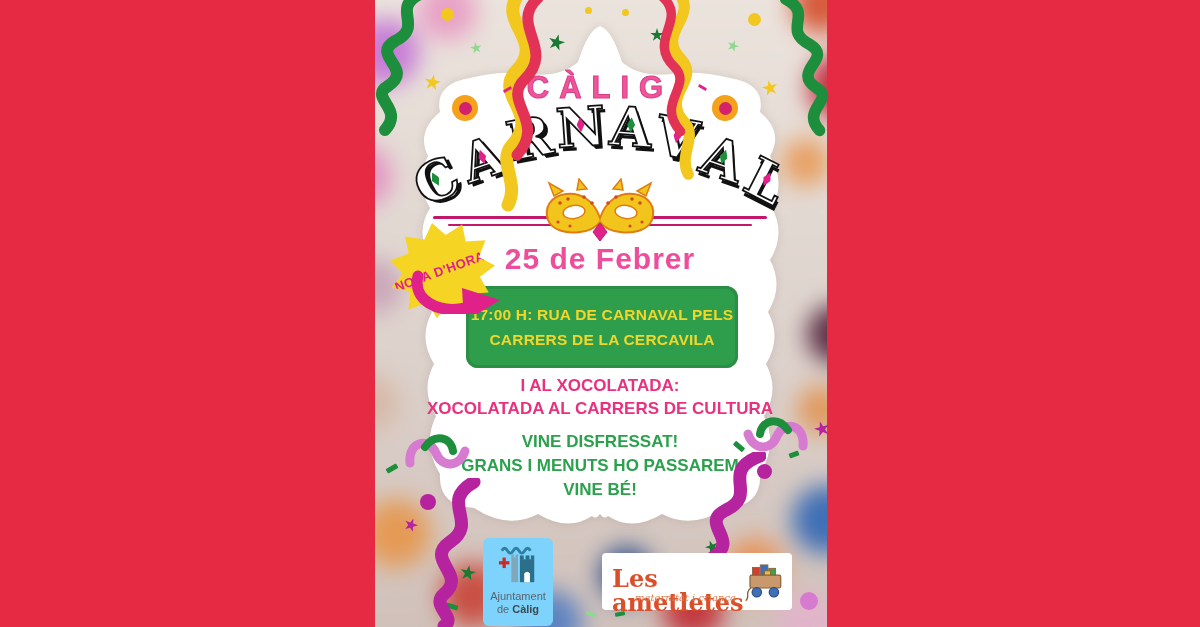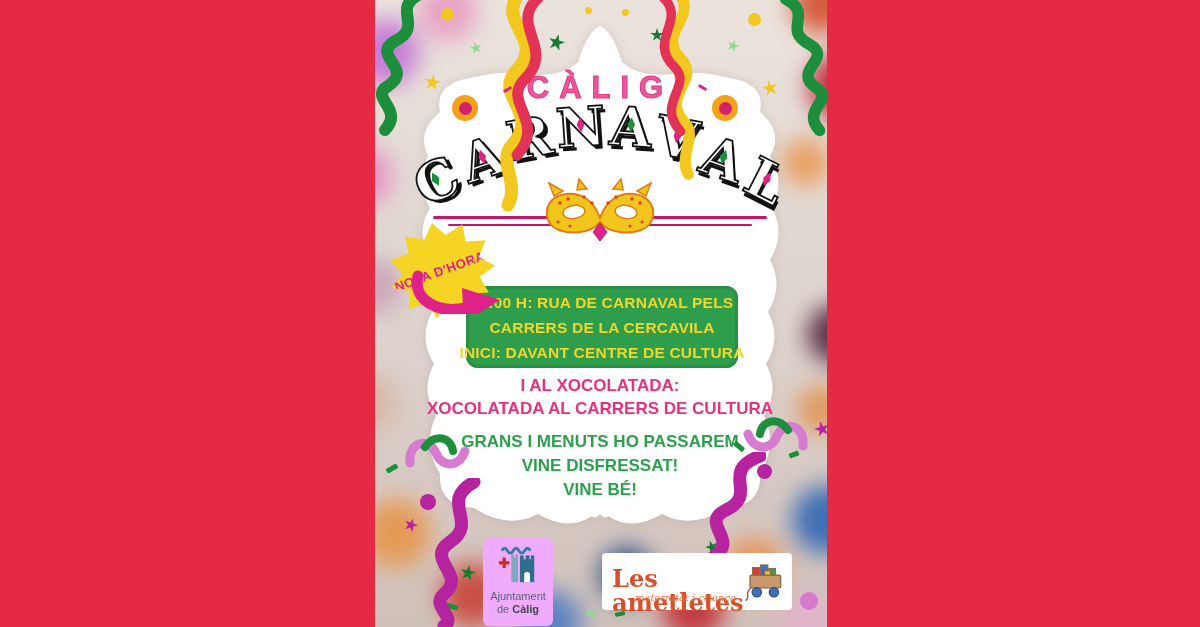--- a/index.html
+++ b/index.html
@@ -67,21 +67,21 @@
           font-weight:bold;font-size:17px;line-height:23px;}
   .invite{position:absolute;left:0;top:410px;width:100%;text-align:center;color:#2ba14d;
           font-weight:bold;font-size:17px;line-height:24px;}
   
   .starburst{position:absolute;left:388px;top:222px;width:108px;height:96px;background:#f5d424;
     clip-path:polygon(50% 0%,60% 15%,77% 8%,77% 26%,95% 29%,86% 45%,99% 57%,83% 65%,88% 83%,69% 80%,64% 98%,50% 86%,36% 98%,31% 80%,12% 83%,17% 65%,1% 57%,14% 45%,5% 29%,23% 26%,23% 8%,40% 15%);
     transform:rotate(-12deg);display:flex;align-items:center;justify-content:center;z-index:4;}
   .starburst span{transform:rotate(-8deg);color:#e0218a;font-weight:bold;font-size:13px;letter-spacing:.4px;}
   .arrow-svg{position:absolute;left:410px;top:266px;z-index:4;}
   
-  .logo-aj{position:absolute;left:483px;top:538px;width:70px;height:88px;background:#f0abfc;border-radius:6px;
+  .logo-aj{position:absolute;left:483px;top:538px;width:70px;height:88px;background:#7dd3fc;border-radius:6px;
            z-index:5;display:flex;flex-direction:column;align-items:center;justify-content:flex-start;padding-top:6px;box-sizing:border-box;}
   .logo-aj .t{font-size:11px;color:#5a6570;line-height:13px;text-align:center;margin-top:4px;}
   .logo-aj .t b{color:#3d4852;}
   .logo-am{position:absolute;left:602px;top:553px;width:190px;height:57px;background:#fff;border-radius:4px;
            z-index:5;display:flex;align-items:center;padding:2px 4px 2px 10px;box-sizing:border-box;}
   .am-name{font-family:"DejaVu Serif","Liberation Serif",serif;font-weight:bold;
            font-size:24px;color:#d94f2b;flex:1;line-height:1;margin-top:19px;}
   .am-sub{position:absolute;right:56px;bottom:7px;font-family:"DejaVu Serif",serif;font-style:italic;
           font-size:10px;color:#e07a4a;}
   
@@ -146,35 +146,35 @@
             <circle cx="76" cy="19" r="1.8"></circle>
             <circle cx="68" cy="25" r="1.8"></circle>
           <circle cx="18" cy="44" r="1.6"></circle>
             <circle cx="30" cy="48" r="1.6"></circle>
             <circle cx="102" cy="44" r="1.6"></circle>
             <circle cx="90" cy="48" r="1.6"></circle>
         </g>
         <path d="M60 45 L67 54 L60 63 L53 54 Z" fill="#e0218a" stroke="#c2186b" stroke-width="1"></path>
       </svg>
 
+      <div class="date">25 de Febrer</div>
 
       <div class="sched">
         <div>17:00 H: RUA DE CARNAVAL PELS</div>
         <div>CARRERS DE LA CERCAVILA</div>
-        <div>INICI: DAVANT CENTRE DE CULTURA</div>
       </div>
 
       <div class="finale">
         <div>I AL XOCOLATADA:</div>
         <div>XOCOLATADA AL CARRERS DE CULTURA</div>
       </div>
 
       <div class="invite">
+        <div>VINE DISFRESSAT!</div>
         <div>GRANS I MENUTS HO PASSAREM</div>
-        <div>VINE DISFRESSAT!</div>
         <div>VINE BÉ!</div>
       </div>
     </div>
   </div>
 
   <div class="starburst">
     <span>NOVA D'HORA!</span>
   </div>
   <svg class="arrow-svg" width="92" height="48" viewBox="0 0 92 48">
     <path d="M8 10 C2 34 28 48 56 42" stroke="#e0218a" stroke-width="11" fill="none" stroke-linecap="round"></path>

